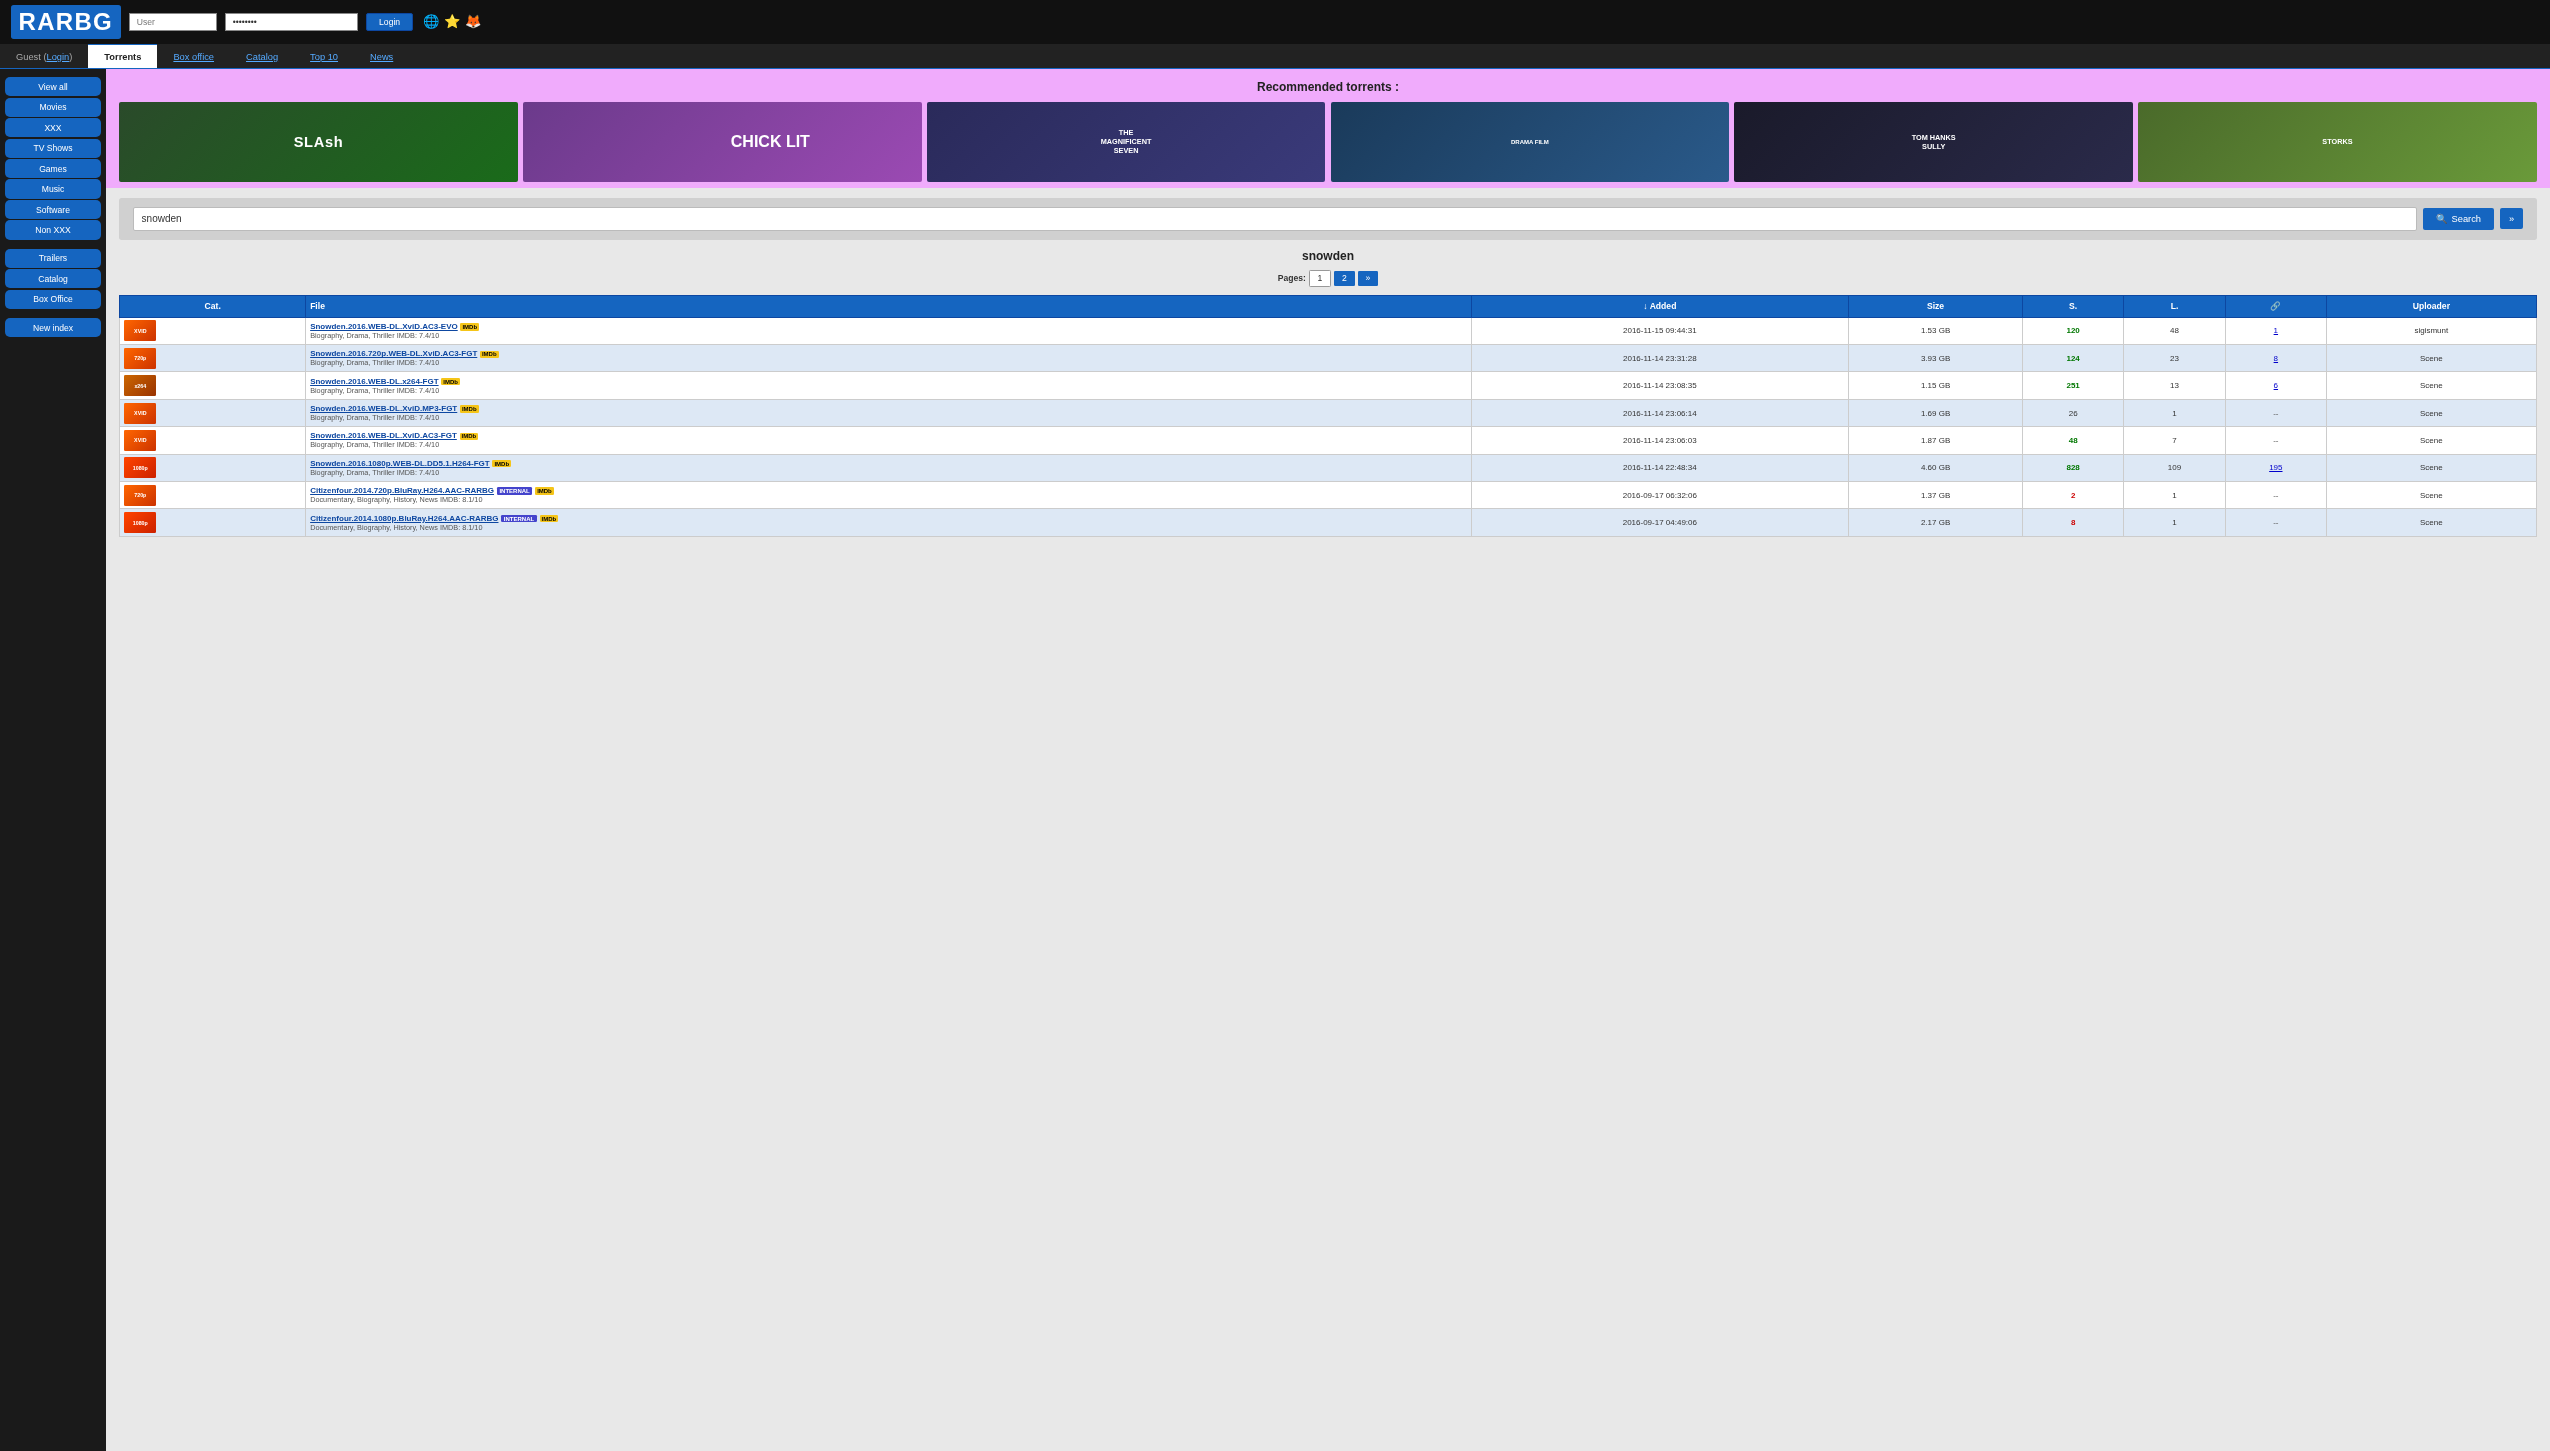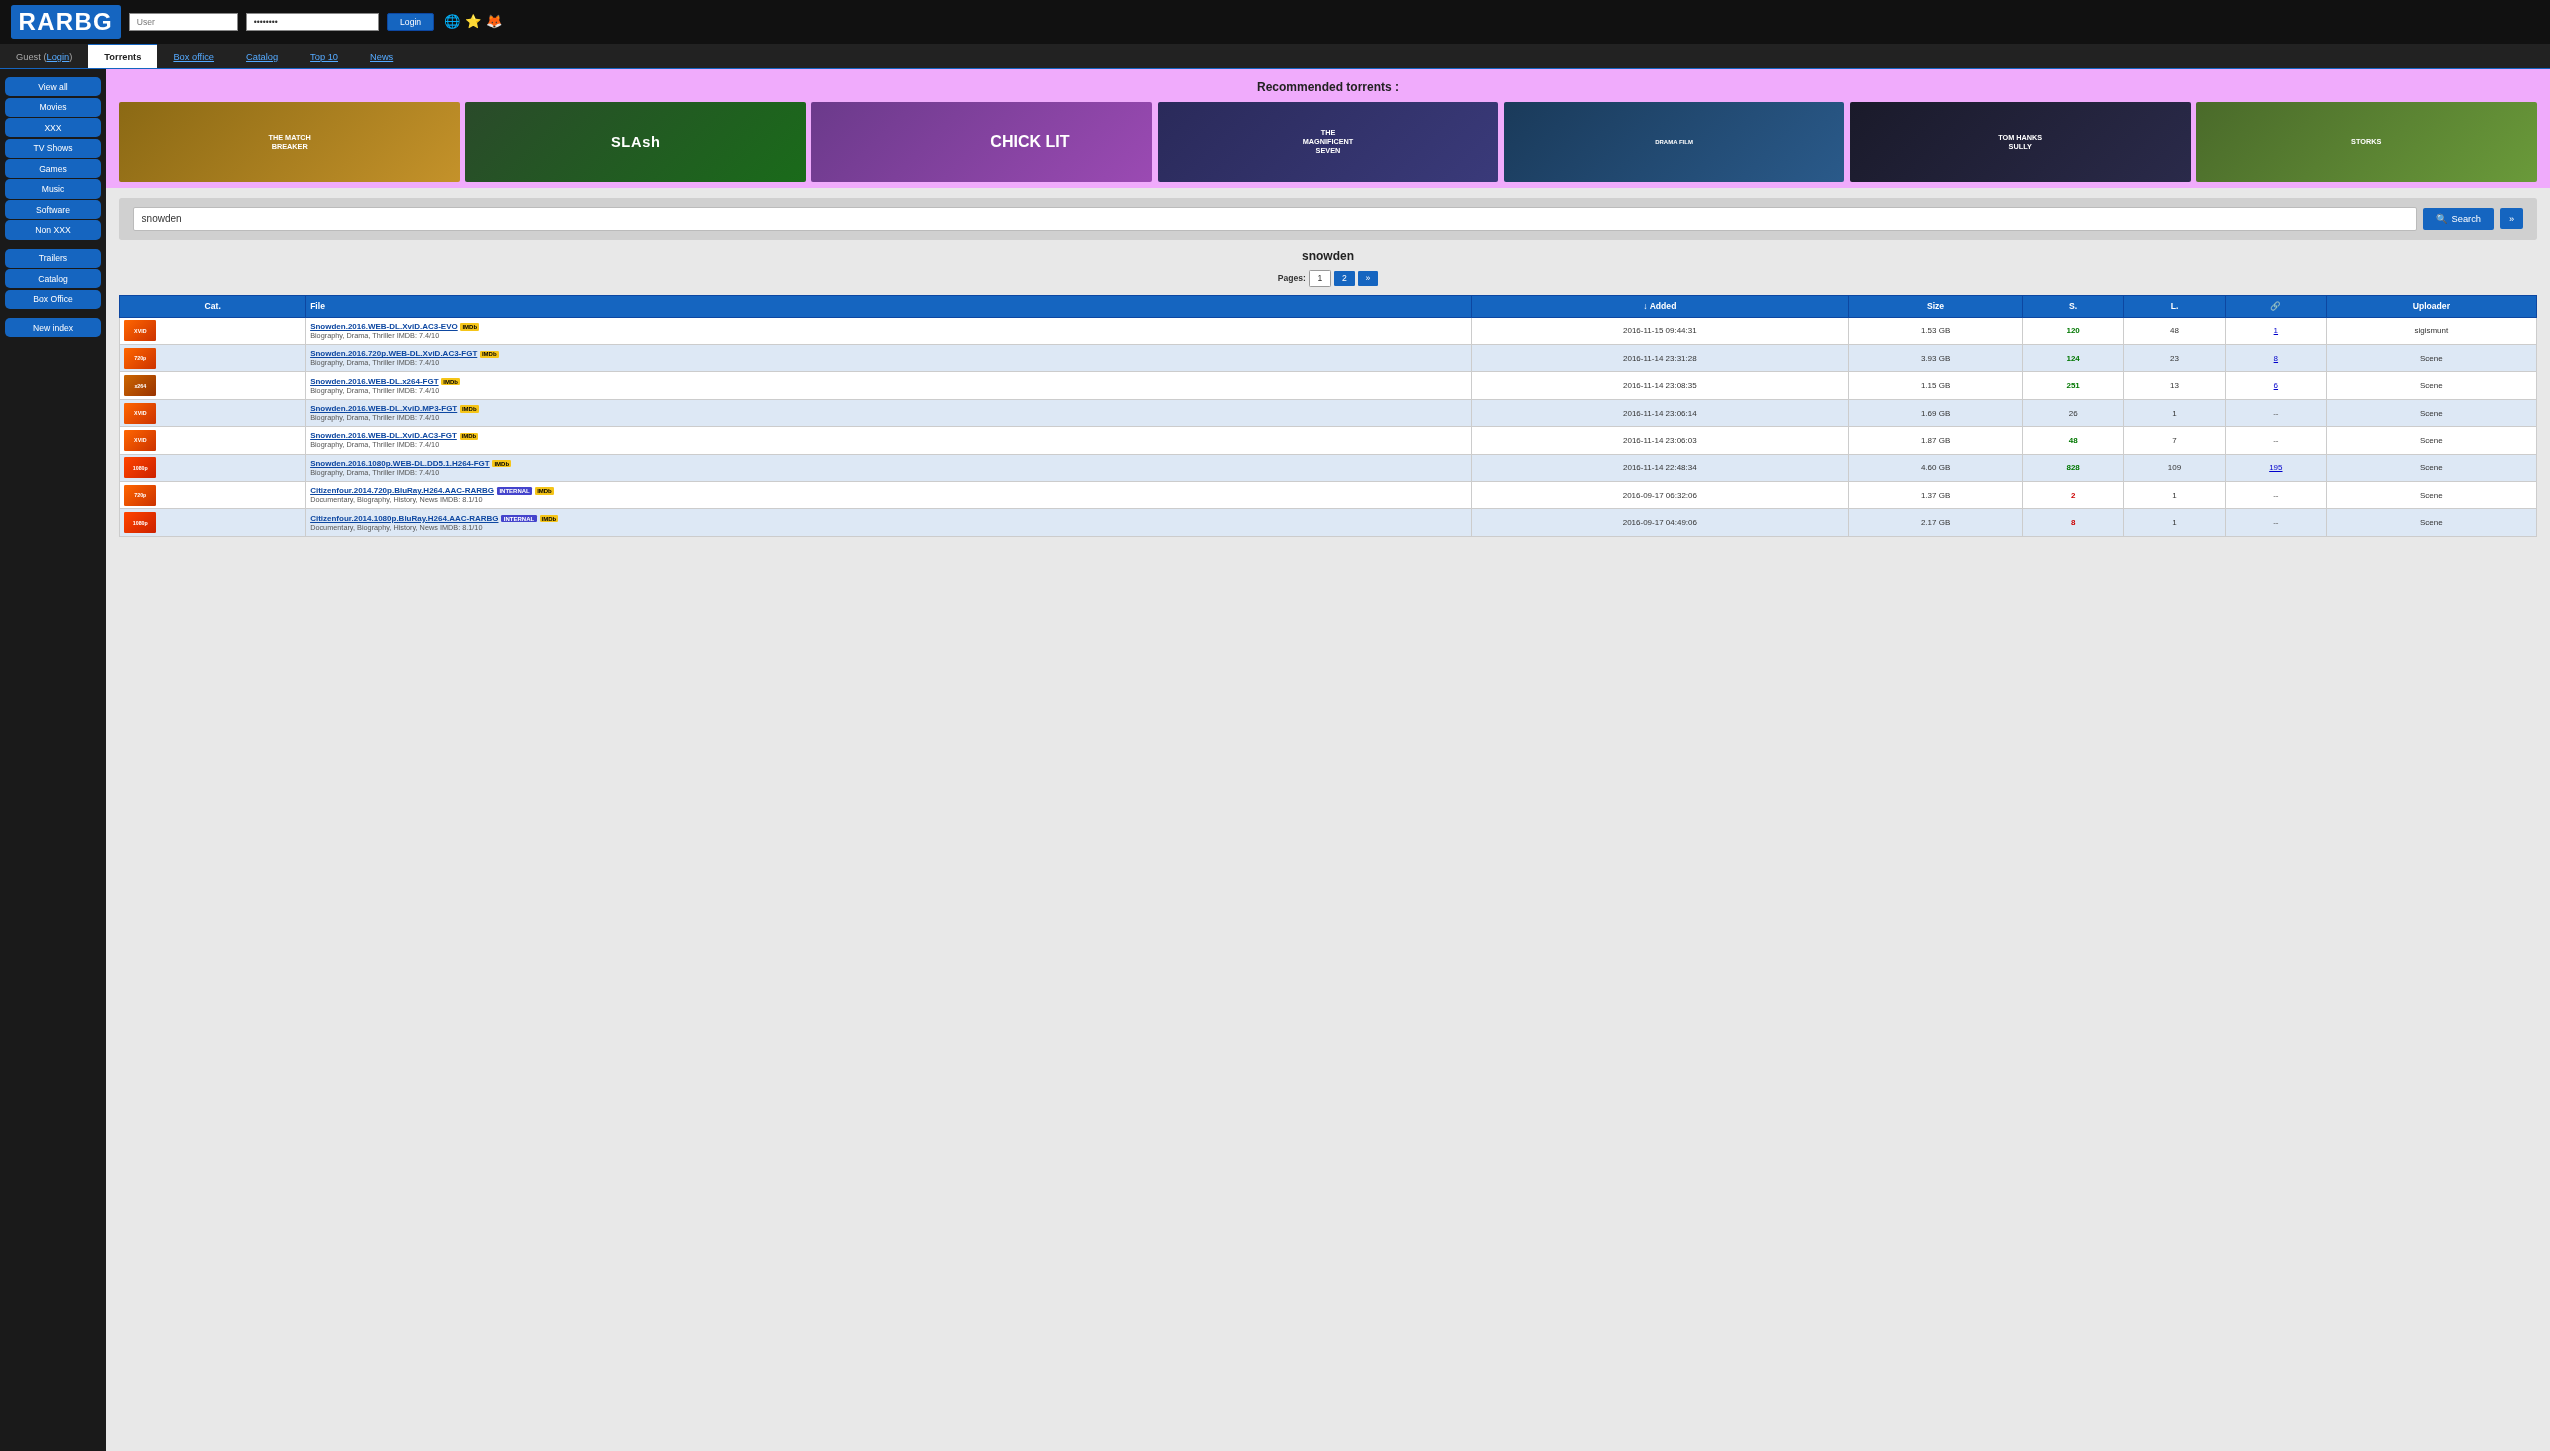--- a/index.html
+++ b/index.html
@@ -1,21 +1,21 @@
 <!DOCTYPE html>
 <html style="font-size:10.6px"><head>
   <meta charset="utf-8">
   <style>
     * { margin: 0; padding: 0; box-sizing: border-box; }
     body { background: #1a1a1a; font-family: Arial, sans-serif; font-size: 8.6px; color: #333; }
 
     
     #header { background: #111; padding: 5.3px 10.6px; display: flex; align-items: center; gap: 8px; }
     #logo { font-size: 24px; font-weight: 900; color: #fff; font-family: Arial Black, sans-serif; letter-spacing: 1.3px; background: #1565c0; padding: 2.7px 8px; border-radius: 2.7px; }
-    .header-input { background: #fff; border: 0.7px solid #888; padding: 3.3px 6.6px; font-size: 8.6px; color: #333; width: 109px; }
+    .header-input { background: #fff; border: 0.7px solid #888; padding: 3.3px 6.6px; font-size: 8.6px; color: #333; width: 88px; }
     .header-input.pass { width: 133px; color: #333; }
     #login-btn { background: #1565c0; color: #fff; border: 0.7px solid #0d47a1; padding: 3.3px 12px; font-size: 8.6px; cursor: pointer; border-radius: 2px; }
     .header-icons { display: flex; gap: 4px; align-items: center; margin-left: 2.7px; }
     .header-icon { font-size: 13.3px; }
 
     
     #navbar { background: #222; display: flex; align-items: stretch; border-bottom: 1.3px solid #1565c0; }
     .nav-tab { color: #ccc; padding: 6.6px 16px; font-size: 9.3px; cursor: pointer; text-decoration: none; border-top: 1.3px solid transparent; display: flex; align-items: center; }
     .nav-tab.active { background: #fff; color: #222; font-weight: bold; border-top: 1.3px solid #1565c0; }
     .nav-tab.guest { color: #aaa; text-align: center; }
@@ -133,23 +133,20 @@
     <a class="sidebar-btn">Box Office</a>
     <div class="sidebar-separator"></div>
     <a class="sidebar-btn">New index</a>
   </div>
 
   <div id="content">
 
     <div id="recommended">
       <div class="rec-title">Recommended torrents :</div>
       <div class="movie-strip">
-        <div class="movie-thumb mp-1">
-          <div class="movie-placeholder">THE MATCH<br>BREAKER</div>
-        </div>
         <div class="movie-thumb mp-2">
           <div class="movie-placeholder" style="font-size:14.6px;letter-spacing:0.7px;">SLAsh</div>
         </div>
         <div class="movie-thumb mp-4">
           <div class="movie-placeholder" style="font-size:16px;margin-left:48px;">CHICK LIT</div>
         </div>
         <div class="movie-thumb mp-5">
           <div class="movie-placeholder">THE<br>MAGNIFICENT<br>SEVEN</div>
         </div>
         <div class="movie-thumb mp-6">

